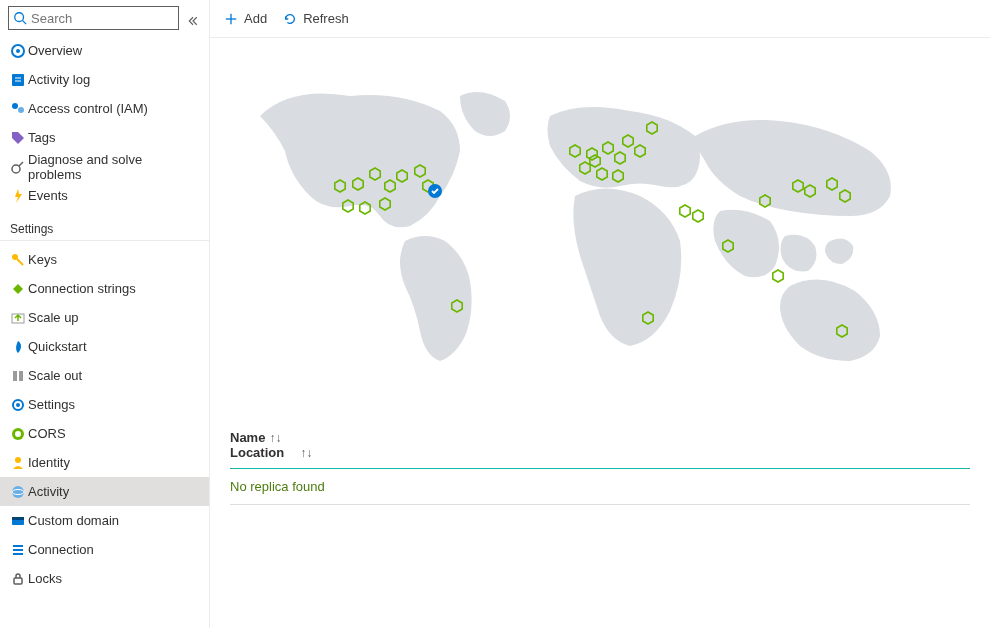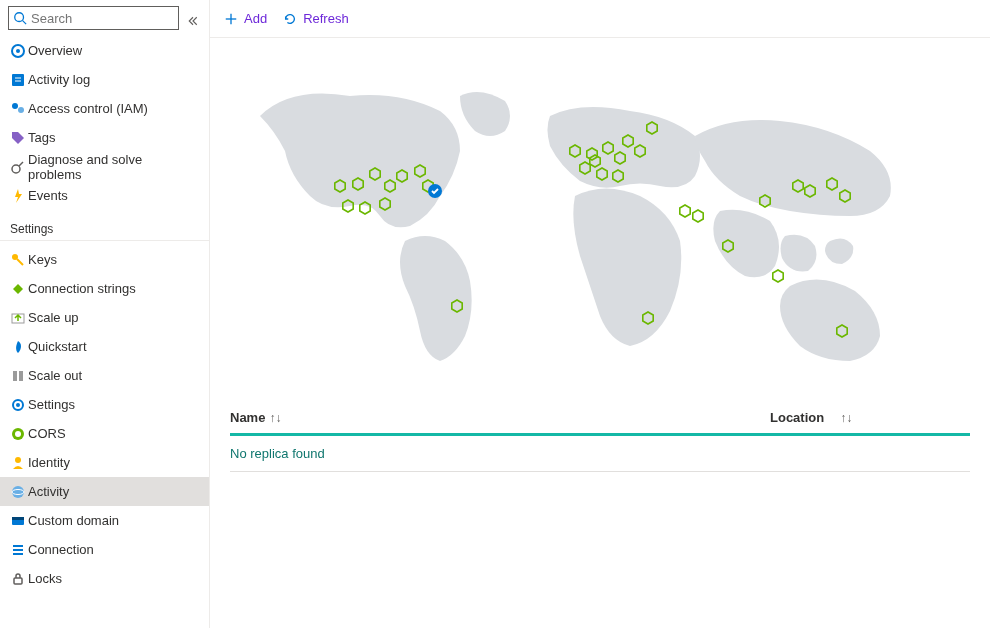--- a/index.html
+++ b/index.html
@@ -14,28 +14,28 @@
   .nav { flex:1; overflow-y:auto; position:relative;}
   .nav::-webkit-scrollbar { width:16px; }
   .nav::-webkit-scrollbar-track { background:#fff; }
   .nav::-webkit-scrollbar-thumb { background:#c8c6c4; }
   .nav-item { display:flex; align-items:center; height:29px; padding:0 10px; cursor:pointer; gap:2px; }
   .nav-item.selected { background:#e1dfdd; }
   .nav-icon { width:16px; height:16px; display:flex; align-items:center; justify-content:center; }
   .nav-section { font-size:12px; color:#323130; font-weight:400; padding:12px 10px 4px 10px; border-bottom:1px solid #edebe9; margin-bottom:4px;}
   .main { flex:1; display:flex; flex-direction:column; overflow:hidden;}
   .toolbar { display:flex; align-items:center; height:38px; padding:0 14px; gap:16px; border-bottom:1px solid #edebe9;}
-  .toolbar-btn { display:flex; align-items:center; gap:6px; color:#6d28d9; cursor:pointer; font-size:13px;}
+  .toolbar-btn { display:flex; align-items:center; gap:6px; color:#404040; cursor:pointer; font-size:13px;}
   .content { flex:1; overflow:auto; padding:18px 20px;}
   .map-wrap { width:100%; }
   .map-svg { width:100%; max-width:700px; display:block;}
-  .table-header { display:flex; border-bottom:3px solid #14b8a6; padding:8px 0; margin-top:16px;}
+  .table-header { display:flex; border-bottom:1px solid #14b8a6; padding:8px 0; margin-top:36px;flex-direction:column;}
   .table-header .col-name { flex:1; display:flex; align-items:center; gap:4px; font-weight:600;}
   .table-header .col-loc  { width:200px; display:flex; align-items:flex-end; gap:16px; font-weight:600;}
-  .table-empty { padding:10px 0; color:#0f766e; border-bottom:1px solid #e1dfdd;}
+  .table-empty { padding:10px 0; color:#4d7c0f; border-bottom:1px solid #e1dfdd;}
   .sort-icon { font-size:12px; color:#605e5c;}
 </style>
 </head>
 <body>
 
 <div class="app">
   <aside class="sidebar">
     <div class="sidebar-search">
       <div class="search-box">
         <svg width="14" height="14" viewBox="0 0 16 16">

